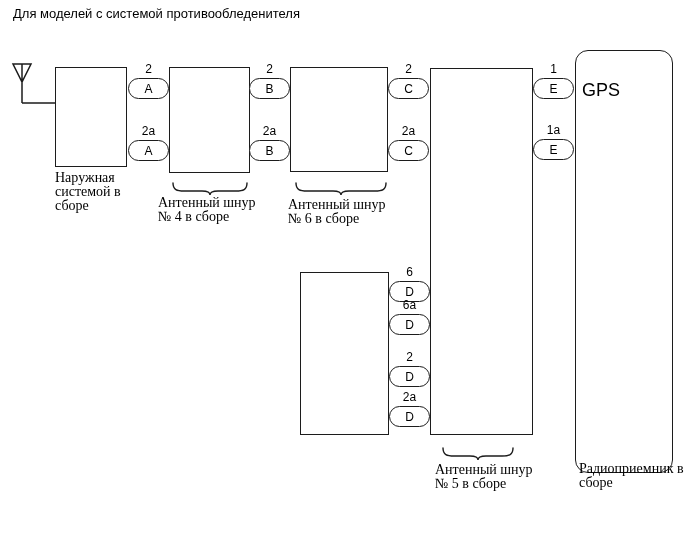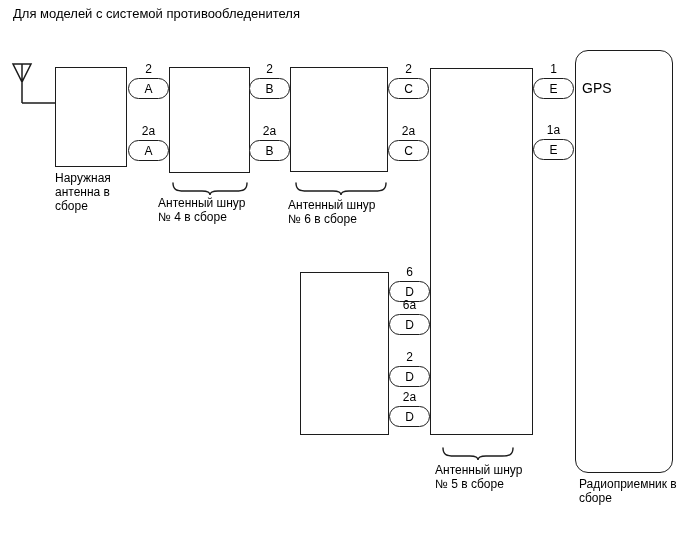--- a/index.html
+++ b/index.html
@@ -39,29 +39,30 @@
   .conn .pin {
     position: absolute;
     left: -10px; right: -10px;
     bottom: 21px;
     padding-bottom: 2px;
     text-align: center;
     font-size: 12px;
   }
   .lbl {
     position: absolute;
-    font-size: 12px;
+    font-size: 14px;
     line-height: 14px;
     white-space: nowrap;
+    font-family: Liberation Serif, serif;
   }
   .lbl span { display: block; }
   .gps {
     position: absolute;
     left: 582px; top: 80px;
-    font-size: 14px;
+    font-size: 18px;
   }
   svg { position: absolute; overflow: visible; }
 </style>
 </head>
 <body>
 
 <div id="stage">
 
   <div class="title">Для моделей с системой противообледенителя</div>
 
@@ -160,33 +161,33 @@
   </svg>
   <svg style="left:295px; top:182px;" width="92" height="15" viewBox="0 0 92 15">
     <path d="M1,1 C1,8 5,9 12,9 L38,9 C43,9 46,10 46,13 C46,10 49,9 54,9 L80,9 C87,9 91,8 91,1" fill="none" stroke="#1c1c1c" stroke-width="1.4" stroke-linecap="round"></path>
   </svg>
   <svg style="left:442px; top:447px;" width="72" height="15" viewBox="0 0 72 15">
     <path d="M1,1 C1,8 5,9 12,9 L28,9 C33,9 36,10 36,13 C36,10 39,9 44,9 L60,9 C67,9 71,8 71,1" fill="none" stroke="#1c1c1c" stroke-width="1.4" stroke-linecap="round"></path>
   </svg>
 
   <div class="lbl" style="left:55px; top:171px">
     <span>Наружная</span>
-    <span>антенна в</span>
+    <span>системой в</span>
     <span>сборе</span>
   </div>
   <div class="lbl" style="left:158px; top:196px">
     <span>Антенный шнур</span>
     <span>№ 4 в сборе</span>
   </div>
   <div class="lbl" style="left:288px; top:198px">
     <span>Антенный шнур</span>
     <span>№ 6 в сборе</span>
   </div>
   <div class="lbl" style="left:435px; top:463px">
     <span>Антенный шнур</span>
     <span>№ 5 в сборе</span>
   </div>
-  <div class="lbl" style="left:579px; top:477px">
+  <div class="lbl" style="left:579px; top:462px">
     <span>Радиоприемник в</span>
     <span>сборе</span>
   </div>
 
 </div>
 
 </body></html>

